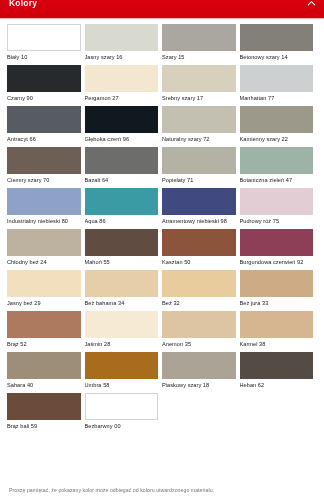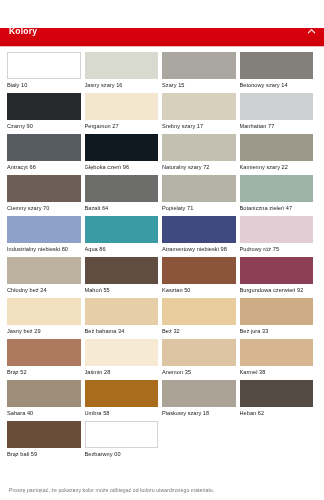--- a/index.html
+++ b/index.html
@@ -29,21 +29,20 @@
     flex: 0 0 auto;
     height: 19px;
     background: #d9000d;
     background: linear-gradient(180deg, #d8000c 0%, #cf000b 100%);
     display: flex;
     align-items: center;
     justify-content: space-between;
     padding: 0 8px 12px 9px;
     box-sizing: border-box;
     border-bottom: 1px solid #f0b6ba;
-    margin-top: 28px;
   }
   .panel-title {
     color: #ffffff;
     font-size: 8.5px;
     font-weight: bold;
     letter-spacing: 0.2px;
     line-height: 1;
   }
   .chevron {
     width: 9px;

